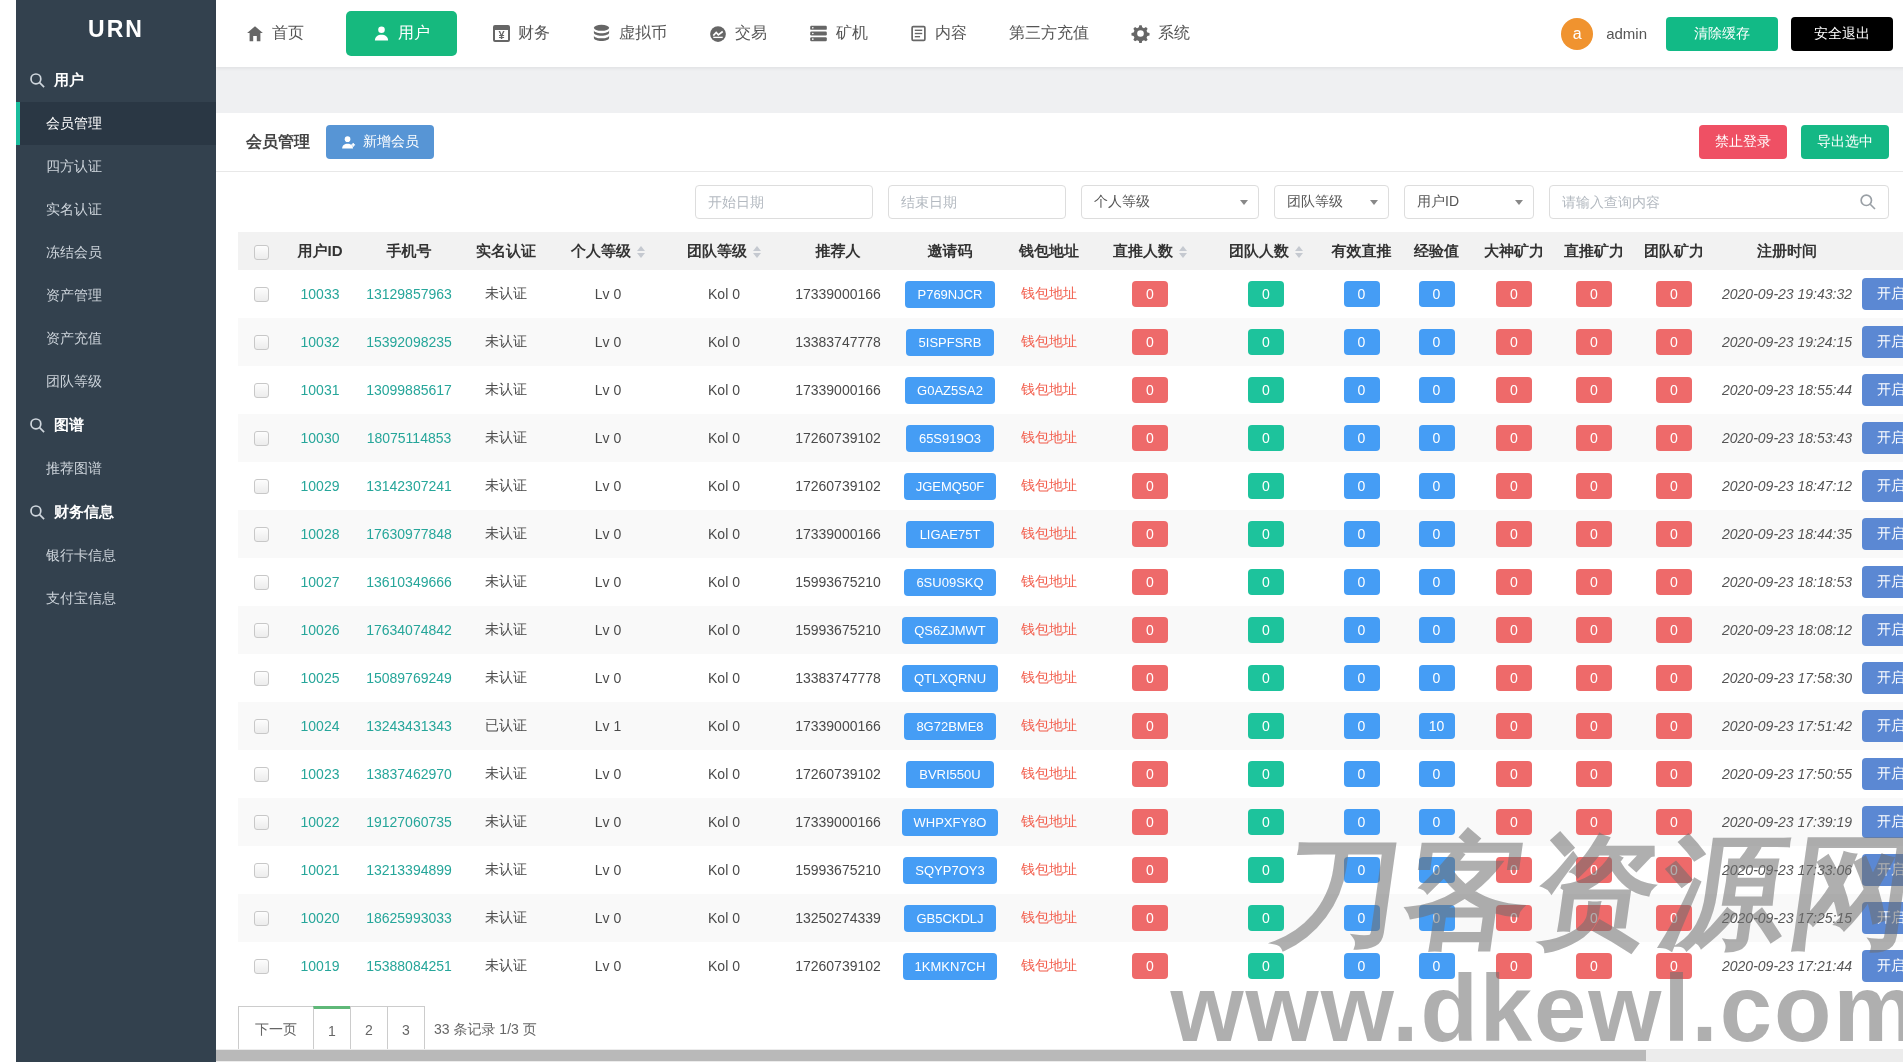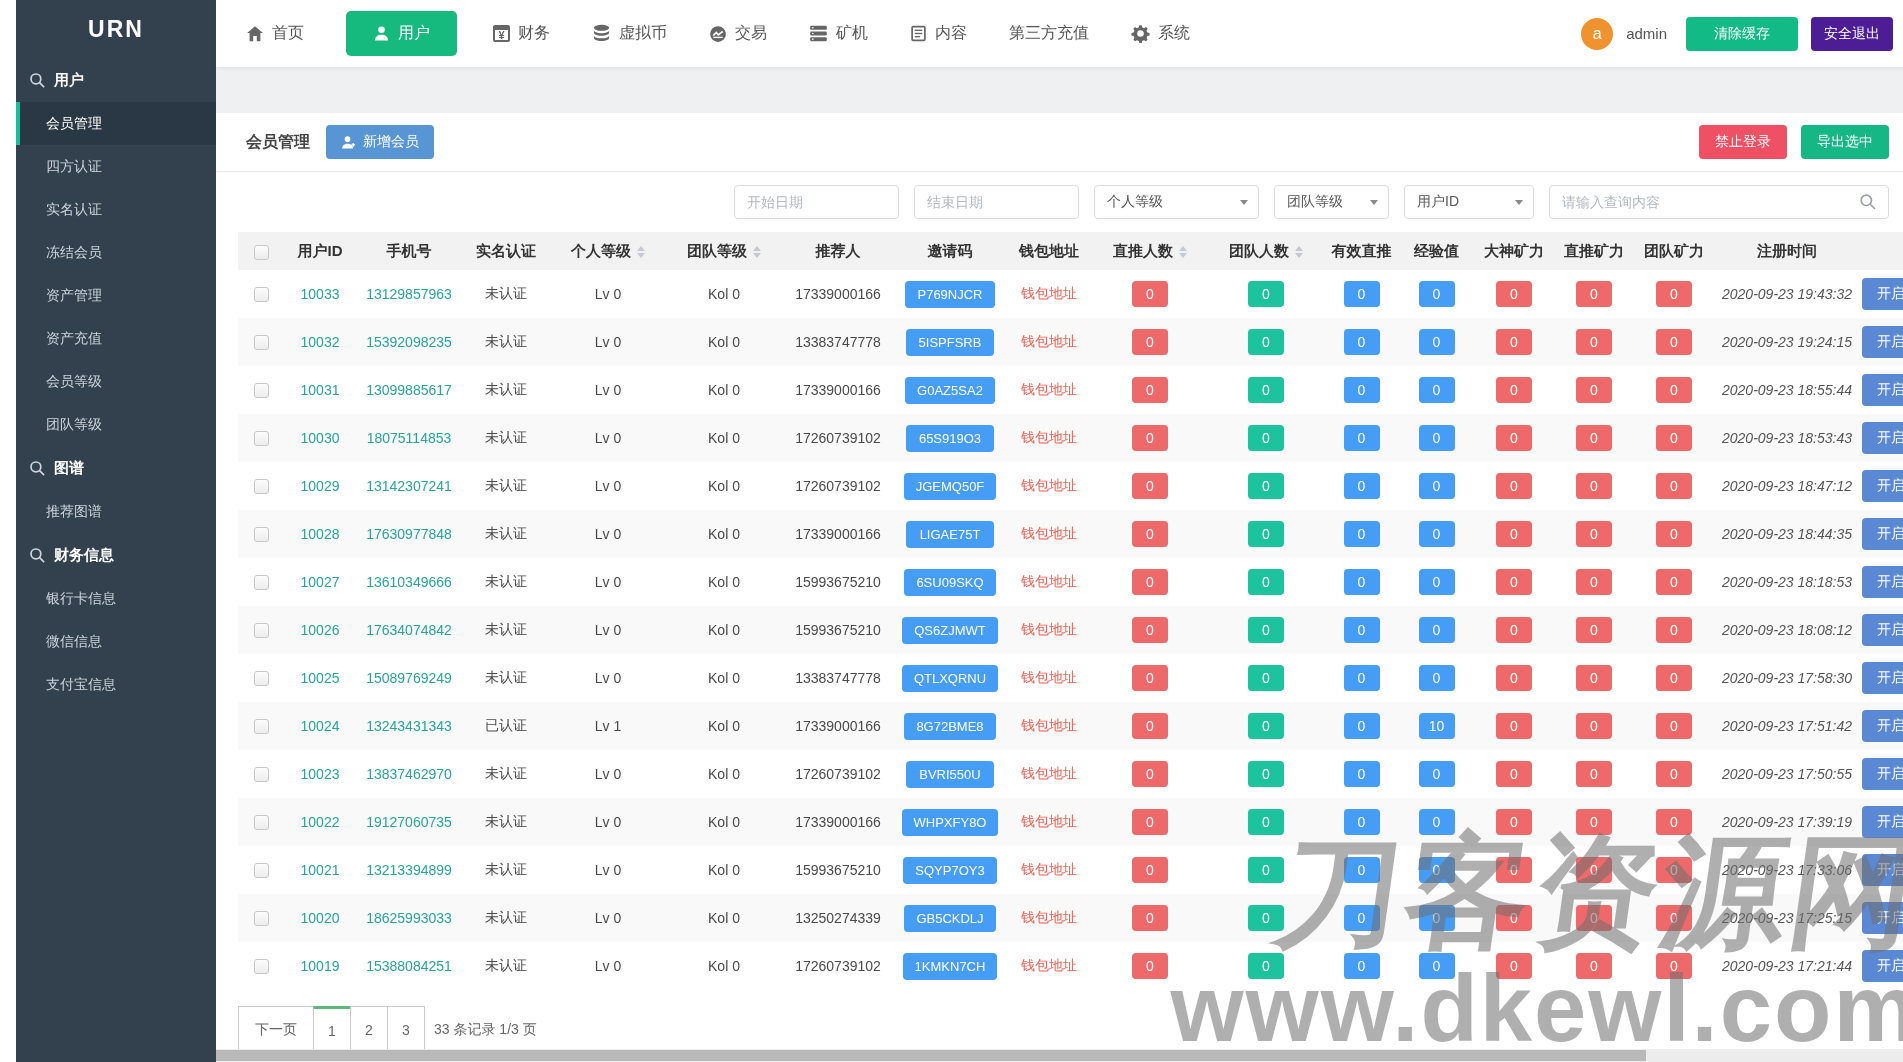--- a/index.html
+++ b/index.html
@@ -30,38 +30,38 @@
   .yen-box { display:inline-flex; width:17px; height:17px; border:2px solid #666; border-radius:2px;
     align-items:center; justify-content:center; font-size:11px; font-weight:bold; color:#666;
     border-top-width:5px; }
   .nav-right { margin-left:auto; display:flex; align-items:center; gap:13px; }
   .avatar { width:32px; height:32px; border-radius:50%; background:#f0932f; color:#fff;
     display:flex; align-items:center; justify-content:center; font-size:16px; cursor:pointer; }
   .uname { color:#555; font-size:15px; margin-right:6px; }
   .btn { border:none; cursor:pointer; color:#fff; font-size:14px; border-radius:4px;
     display:inline-flex; align-items:center; justify-content:center; font-family:inherit; }
   .btn.cache { background:#12ba86; padding:8px 28px; }
-  .btn.logout { background:#4c1d95; padding:8px 13px;text-align:right; }
+  .btn.logout { background:#000000; padding:8px 23px;text-align:right; }
 
   
   .grayband { height:46px; background:#eff0f2; }
   .card { flex:1; background:#fff; display:flex; flex-direction:column; position:relative; min-height:0; }
   .toolbar { height:58px; display:flex; align-items:center; padding:0 30px; }
   .pg-title { font-size:16px; font-weight:bold; color:#444; margin-right:16px; }
   .btn.add { background:#5795d5; padding:8px 15px; gap:7px; }
   .toolbar .spacer { flex:1; }
   .btn.ban { background:#ef5064; padding:8px 16px; margin-right:14px; }
   .btn.export { background:#15b885; padding:8px 16px; }
   .divider { border-bottom:1px solid #e8e8e8; }
 
   .filters { display:flex; justify-content:flex-end; align-items:center; gap:15px; padding:13px 30px; }
   .f-input { height:34px; border:1px solid #ddd; border-radius:4px; padding:0 12px; font-size:14px;
     color:#555; outline:none; font-family:inherit; }
   .f-input::placeholder { color:#b3b9c0; }
-  .w165 { width:165px; } .w115 { width:115px; } .w130 { width:130px; }
+  .w165 { width:178px; } .w115 { width:115px; } .w130 { width:130px; }
   .f-select { height:34px; border:1px solid #ddd; border-radius:4px; display:flex; align-items:center;
     padding:0 10px 0 12px; font-size:14px; color:#555; cursor:pointer; justify-content:space-between; background:#fff; }
   .arr { width:0; height:0; border-left:4px solid transparent; border-right:4px solid transparent;
     border-top:5px solid #888; }
   .f-search { position:relative; width:340px; }
   .f-search input { width:100%; }
   .f-search .mag2 { position:absolute; right:12px; top:8px; cursor:pointer; }
 
   
   .table-wrap { overflow:hidden; padding-left:22px; flex:0 0 auto; }
@@ -134,23 +134,20 @@
       <div class="side-item">
           <span>冻结会员</span>
         </div>
       <div class="side-item">
           <span>资产管理</span>
         </div>
       <div class="side-item">
           <span>资产充值</span>
         </div>
       <div class="side-item">
-          <span>会员等级</span>
-        </div>
-      <div class="side-item">
           <span>团队等级</span>
         </div>
 
       <div class="side-sec">
         <svg class="mag" width="17" height="17" viewBox="0 0 16 16">
             <circle cx="6.5" cy="6.5" r="4.6" fill="none" stroke="#cfd6dd" stroke-width="1.6"></circle>
             <line x1="10" y1="10" x2="14.2" y2="14.2" stroke="#cfd6dd" stroke-width="1.6"></line>
           </svg>
         <span>图谱</span>
       </div>
@@ -160,23 +157,20 @@
 
       <div class="side-sec">
         <svg class="mag" width="17" height="17" viewBox="0 0 16 16">
             <circle cx="6.5" cy="6.5" r="4.6" fill="none" stroke="#cfd6dd" stroke-width="1.6"></circle>
             <line x1="10" y1="10" x2="14.2" y2="14.2" stroke="#cfd6dd" stroke-width="1.6"></line>
           </svg>
         <span>财务信息</span>
       </div>
       <div class="side-item">
           <span>银行卡信息</span>
-        </div>
-      <div class="side-item">
-          <span>微信信息</span>
         </div>
       <div class="side-item">
           <span>支付宝信息</span>
         </div>
     </nav>
   </aside>
 
   <div class="main">
     <header class="topnav">
       <div class="nav-item">

